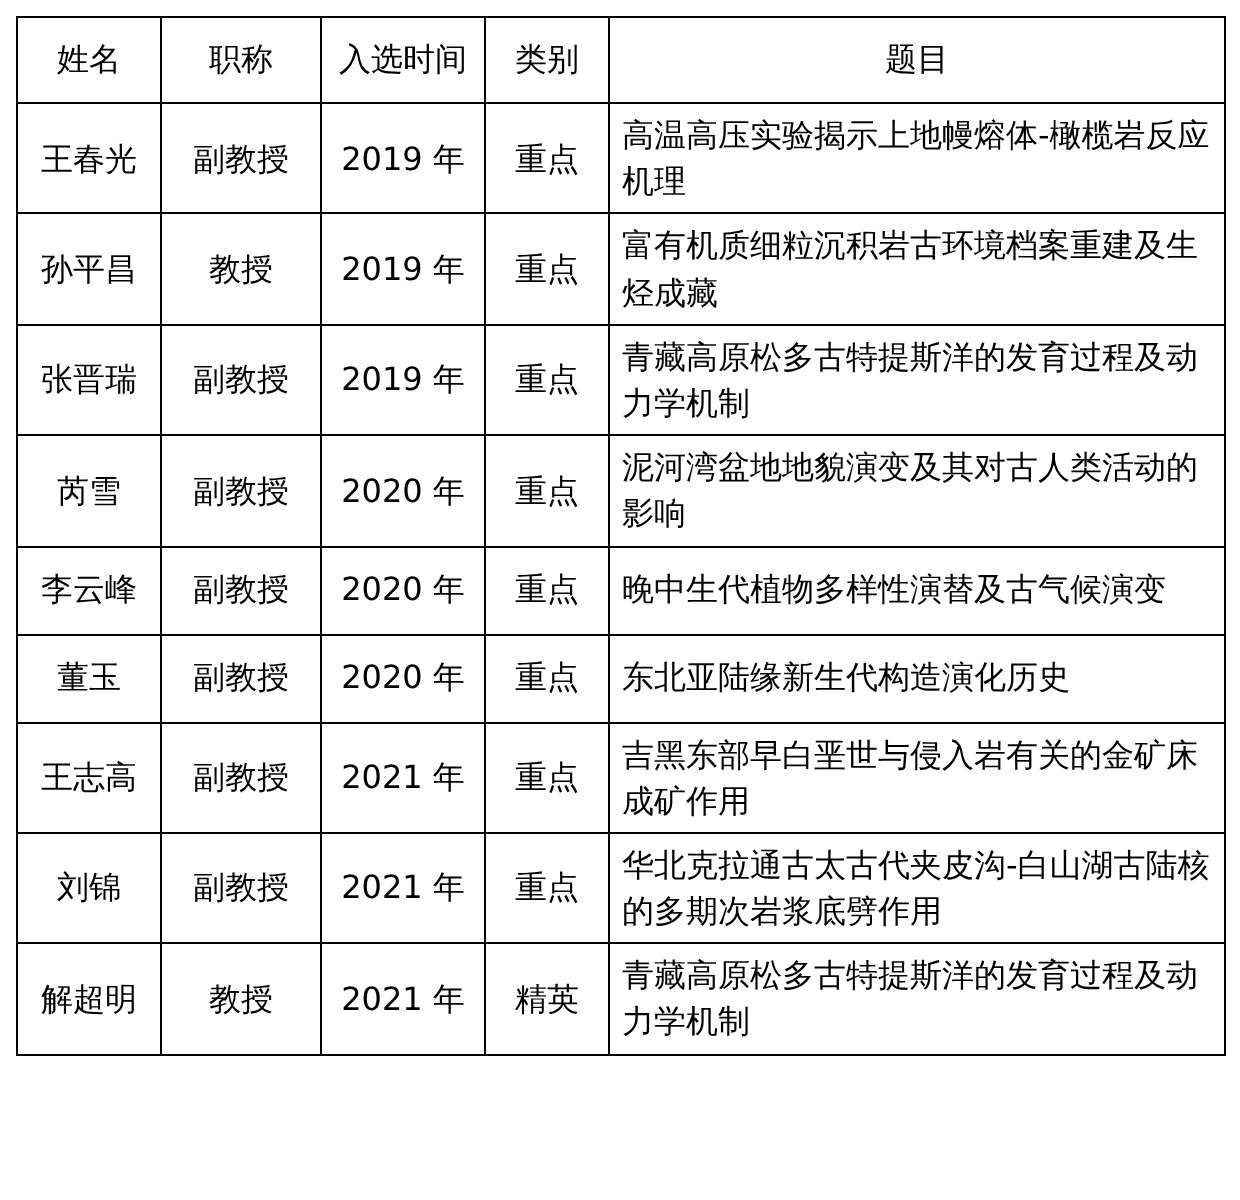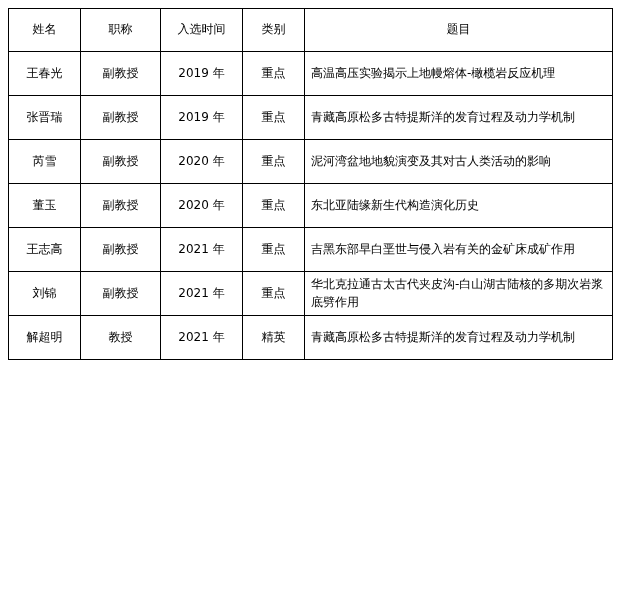--- a/index.html
+++ b/index.html
@@ -19,21 +19,21 @@
   }
   table.data-table {
     border-collapse: collapse;
     width: 604px;
     table-layout: fixed;
   }
   table.data-table th,
   table.data-table td {
     border: 1px solid #000000;
     padding: 4px 6px;
-    font-size: 12px;
+    font-size: 16px;
     line-height: 1.45;
     vertical-align: middle;
     font-weight: normal;
   }
   
   col.c-name  { width: 72px; }
   col.c-title { width: 80px; }
   col.c-year  { width: 82px; }
   col.c-cat   { width: 62px; }
   col.c-topic { width: 308px; }
@@ -75,32 +75,46 @@
     </thead>
     <tbody>
       <tr>
         <td class="center">王春光</td>
         <td class="center">副教授</td>
         <td class="center">2019 年</td>
         <td class="center">重点</td>
         <td class="topic">高温高压实验揭示上地幔熔体-橄榄岩反应机理</td>
       </tr>
       <tr>
+        <td class="center">孙平昌</td>
+        <td class="center">教授</td>
+        <td class="center">2019 年</td>
+        <td class="center">重点</td>
+        <td class="topic">富有机质细粒沉积岩古环境档案重建及生烃成藏</td>
+      </tr>
+      <tr>
         <td class="center">张晋瑞</td>
         <td class="center">副教授</td>
         <td class="center">2019 年</td>
         <td class="center">重点</td>
         <td class="topic">青藏高原松多古特提斯洋的发育过程及动力学机制</td>
       </tr>
       <tr>
         <td class="center">芮雪</td>
         <td class="center">副教授</td>
         <td class="center">2020 年</td>
         <td class="center">重点</td>
         <td class="topic">泥河湾盆地地貌演变及其对古人类活动的影响</td>
+      </tr>
+      <tr>
+        <td class="center">李云峰</td>
+        <td class="center">副教授</td>
+        <td class="center">2020 年</td>
+        <td class="center">重点</td>
+        <td class="topic">晚中生代植物多样性演替及古气候演变</td>
       </tr>
       <tr>
         <td class="center">董玉</td>
         <td class="center">副教授</td>
         <td class="center">2020 年</td>
         <td class="center">重点</td>
         <td class="topic">东北亚陆缘新生代构造演化历史</td>
       </tr>
       <tr>
         <td class="center">王志高</td>

